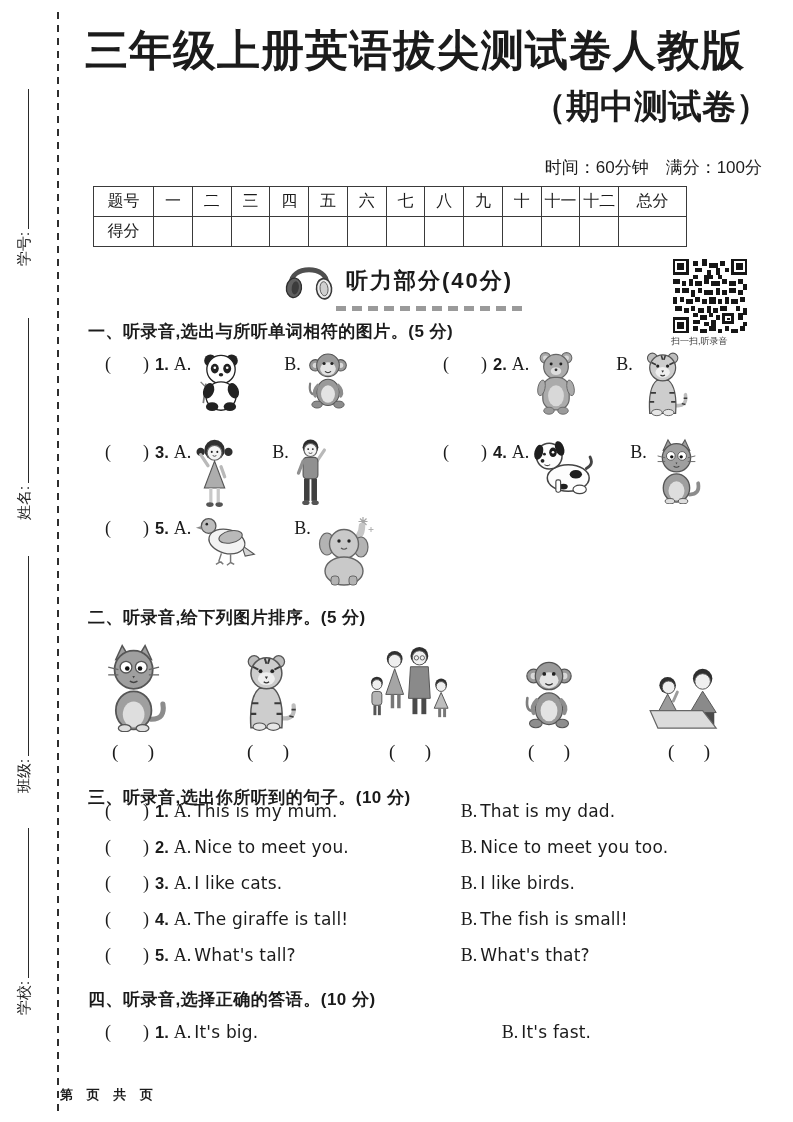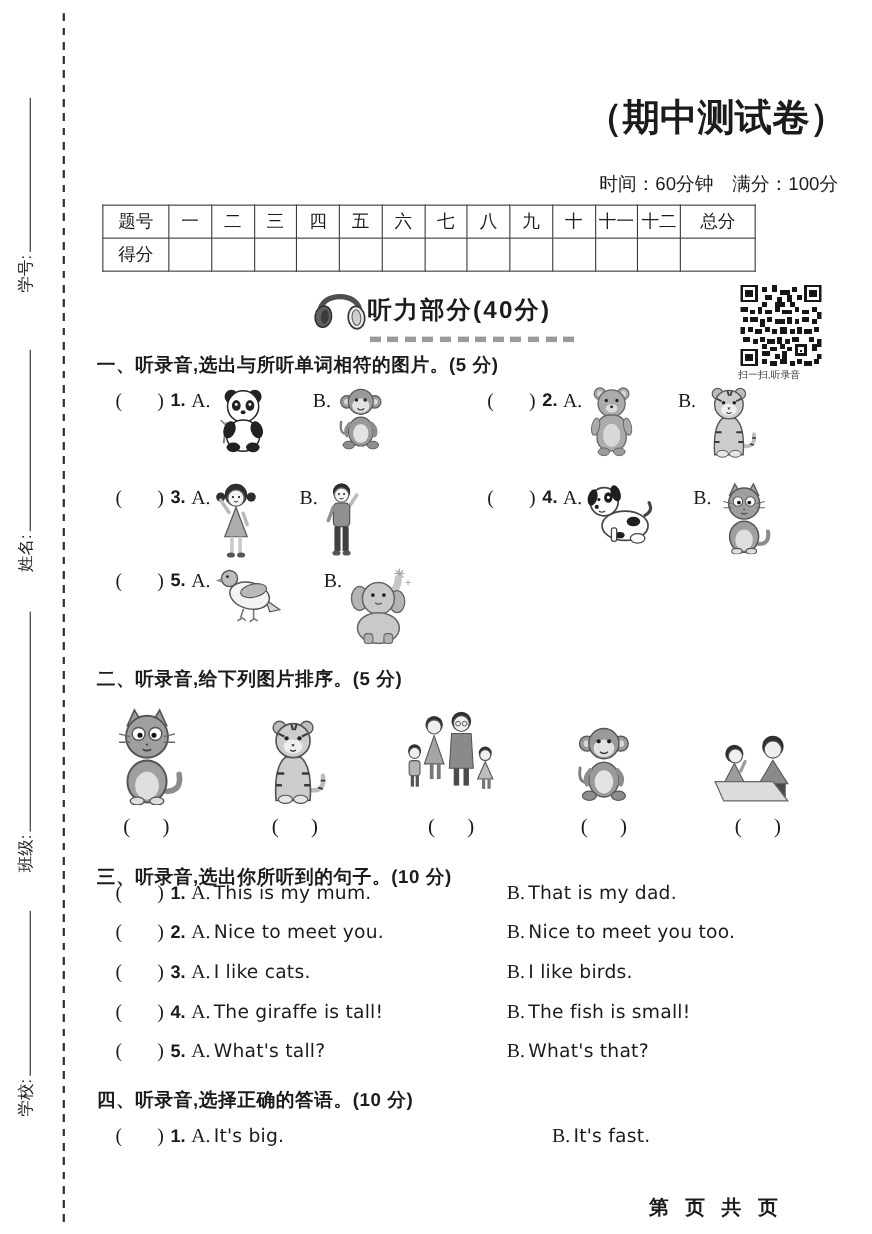--- a/index.html
+++ b/index.html
@@ -28,21 +28,21 @@
     font-size:34px; font-weight:700; }
   .meta { position:absolute; top:156px; left:60px; width:702px; text-align:right;
     font-size:17px; font-weight:400; }
 
   table.score { position:absolute; left:93px; top:186px; width:594px;
     border-collapse:collapse; table-layout:fixed; }
   table.score td { border:1.5px solid #3a3a3a; height:30px; text-align:center;
     font-size:16px; padding:0; }
   table.score col.cfirst { width:60px; } table.score col.clast { width:68px; }
 
-  .banner { position:absolute; left:284px; top:256px; display:flex; align-items:center; gap:0; }
+  .banner { position:absolute; left:284px; top:256px; display:flex; align-items:center; gap:12px; }
   .banner-text { font-size:22px; font-weight:700; letter-spacing:2px; }
   .banner-dashes { position:absolute; left:336px; top:306px; width:186px; height:5px;
     background:repeating-linear-gradient(90deg,#9a9a9a 0 10px,transparent 10px 16px); }
 
   .qr-block { position:absolute; left:671px; top:259px; width:78px; text-align:left; }
   .qr-block svg { display:block; margin:0 auto; }
   .qr-caption { font-size:9px; color:#3a3a3a; margin-top:2px; white-space:nowrap; }
 
   .sec-heading { position:absolute; left:88px; font-size:17px; font-weight:700;
     letter-spacing:.5px; white-space:nowrap; }
@@ -68,22 +68,22 @@
     font-family:"Liberation Serif", serif; font-size:19px; margin-top:9px; }
 
   .slist { position:absolute; left:105px; width:672px; }
   .l3 { top:797px; } .l4 { top:1018px; }
   .srow { display:flex; align-items:baseline; height:36px; }
   .sent { display:flex; align-items:baseline; }
   .sent .optl { margin-top:0; }
   .sent .txt { font-size:17px; letter-spacing:.2px; }
   .sa3 { width:287px; } .sa4 { width:328px; }
 
-  .footer { position:absolute; top:1086px; left:60px; width:652px; text-align:right;
-    font-size:18px; letter-spacing:5px; font-weight:600; }
+  .footer { position:absolute; top:1086px; left:60px; width:652px; text-align:left;
+    font-size:13px; letter-spacing:5px; font-weight:600; }
   .hidden-defs { position:absolute; width:0; height:0; overflow:hidden; }
   .qrm { fill:#161616; }
 </style>
 </head>
 <body>
 
 <svg class="hidden-defs" aria-hidden="true">
   <defs>
     <symbol id="sym-headphones" viewBox="0 0 56 52">
       <path d="M8 32 C 6 10 50 10 48 32" fill="none" stroke="#4f4f4f" stroke-width="5.5" stroke-linecap="round"></path>
@@ -387,20 +387,21 @@
   <div class="vfield vf2">
     <span>姓名:</span><span class="fill-line"></span>
   </div>
   <div class="vfield vf3">
     <span>班级:</span><span class="fill-line"></span>
   </div>
   <div class="vfield vf4">
     <span>学校:</span><span class="fill-line"></span>
   </div>
 
+  <div class="title">三年级上册英语拔尖测试卷人教版</div>
   <div class="subtitle">（期中测试卷）</div>
   <div class="meta">时间：60分钟　满分：100分</div>
 
   <table class="score">
     <colgroup>
       <col class="cfirst">
         <col>
         <col>
         <col>
         <col>

